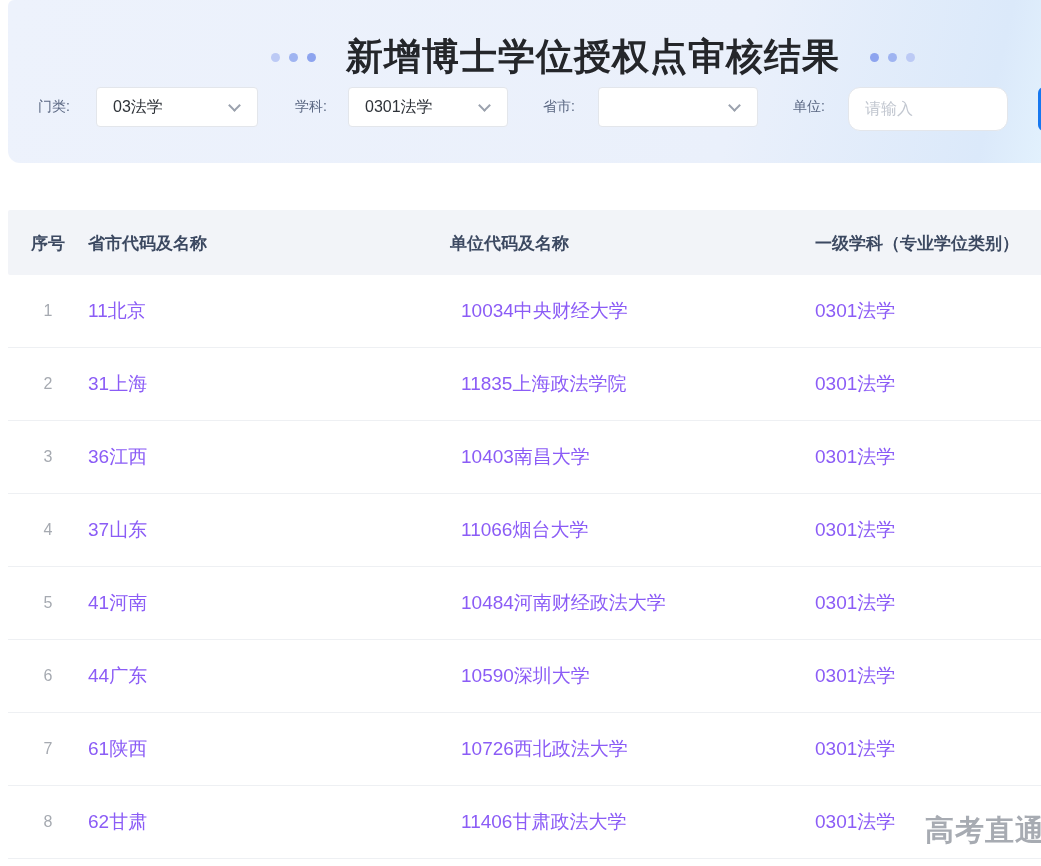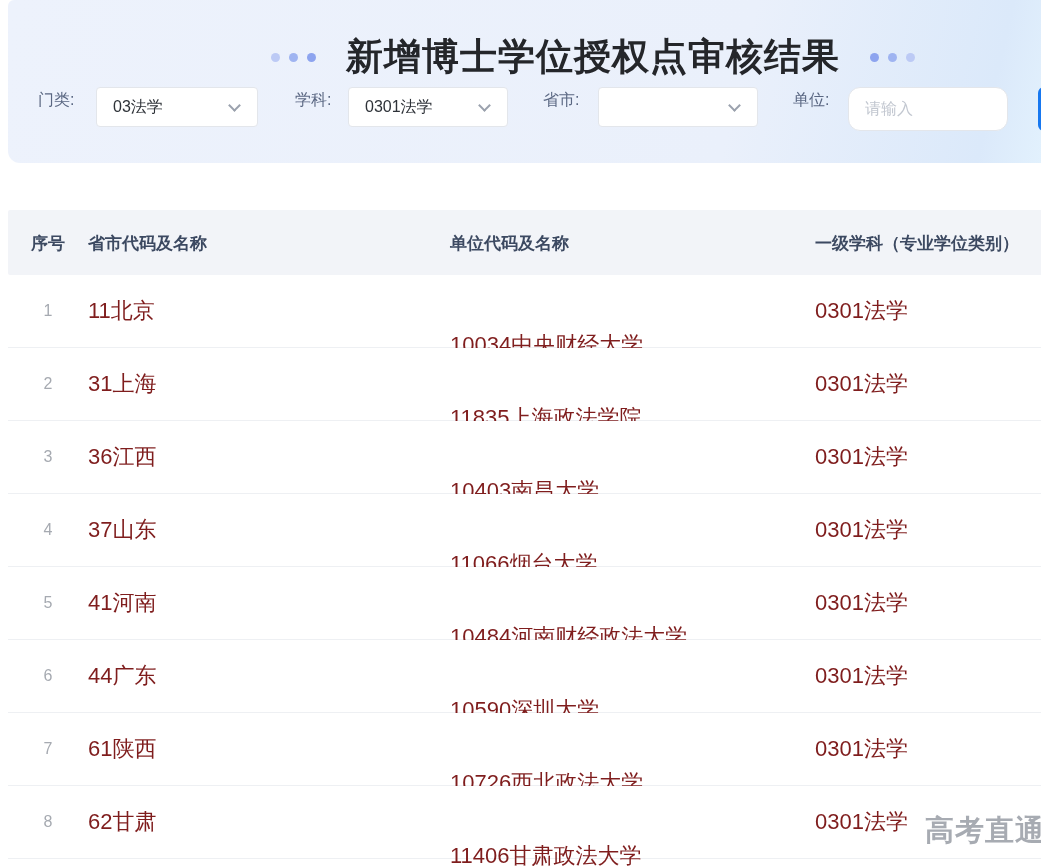--- a/index.html
+++ b/index.html
@@ -17,22 +17,22 @@
   .page-title { font-size:37px; font-weight:700; color:#24262a; letter-spacing:1px; white-space:nowrap; }
   .dots { display:flex; align-items:center; gap:9px; }
   .dot { width:9px; height:9px; border-radius:50%; }
   .dots-left  .dot:nth-child(1){ background:#bccaf5; }
   .dots-left  .dot:nth-child(2){ background:#9fb4f1; }
   .dots-left  .dot:nth-child(3){ background:#8da4ef; }
   .dots-right .dot:nth-child(1){ background:#8da4ef; }
   .dots-right .dot:nth-child(2){ background:#9fb4f1; }
   .dots-right .dot:nth-child(3){ background:#bccaf5; }
 
-  .filter-label { position:absolute; top:78px; height:44px; line-height:44px;
-                  font-size:16px; color:#5a6782; white-space:nowrap; }
+  .filter-label { position:absolute; top:84px; height:44px; line-height:44px;
+                  font-size:14px; color:#5a6782; white-space:nowrap; }
   .fbox { position:absolute; top:87px; height:40px; background:#fff;
           border:1px solid #e3e6eb; border-radius:4px; display:flex; align-items:center; }
   .select-value { padding-left:16px; font-size:16px; color:#2e3238; flex:1; white-space:nowrap; }
   .chevron { width:9px; height:9px; border-right:2px solid #9aa1ad; border-bottom:2px solid #9aa1ad;
              transform:rotate(45deg); margin-right:18px; margin-top:-4px; flex:none; }
   .unit-input { position:absolute; top:87px; left:840px; width:160px; height:44px;
                 border:1px solid #e3e6eb; border-radius:12px; background:#fff;
                 padding:0 16px; font-size:16px; color:#2e3238; outline:none;
                 font-family:"Liberation Sans", sans-serif; }
   .unit-input::placeholder { color:#c2c7d0; }
@@ -41,24 +41,24 @@
 
   
   .thead { position:absolute; left:8px; top:210px; width:1033px; height:65px;
            background:#f2f4f8; border-radius:2px 0 0 2px; }
   .hcell { position:absolute; top:50%; transform:translateY(-50%);
            font-size:17px; font-weight:700; color:#3c4961; white-space:nowrap; }
   .tbody { position:absolute; left:8px; top:275px; width:1033px; }
   .trow { position:relative; width:1033px; height:73px; background:#fff;
           border-bottom:1px solid #eef0f3; }
   .cell { position:absolute; top:50%; transform:translateY(-50%);
-          font-size:22px; color:#7f1d1d; white-space:nowrap; }
+          font-size:19px; color:#8b5cf6; white-space:nowrap; }
   .col-index    { left:14px; width:52px; text-align:center; color:#a6aab1; font-size:16px; }
   .col-province { left:80px; }
-  .col-unit     { left:442px;margin-top:34px; }
+  .col-unit     { left:453px; }
   .col-subject  { left:807px; }
   .hc-1 { left:14px; width:52px; text-align:center; }
   .hc-2 { left:80px; }
   .hc-3 { left:442px; }
   .hc-4 { left:807px; }
 
   .watermark { position:absolute; left:925px; top:811px; font-size:29px; color:#a7abb2;
                letter-spacing:1px; white-space:nowrap;font-weight:bold; }
 </style>
 </head>

